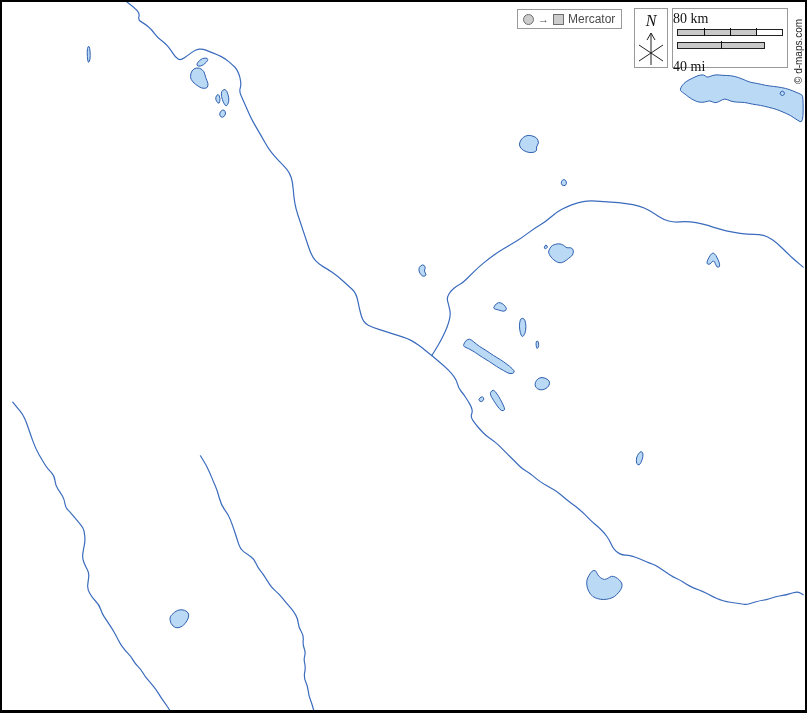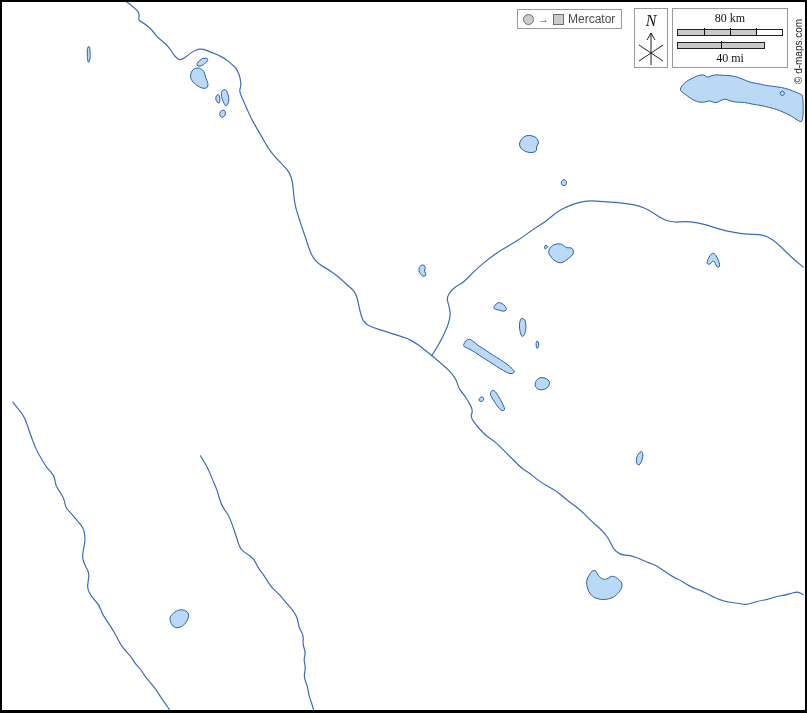--- a/index.html
+++ b/index.html
@@ -32,24 +32,24 @@
     font-family:"Liberation Serif",serif;font-style:italic;
     font-size:16px;color:#111;line-height:1;margin-top:4px;
   }
   .north-star{display:block;margin:0 auto;}
   .scale-box{
     position:absolute;left:670px;top:6px;width:116px;height:60px;
     border:1px solid #9a9a9a;background:#fff;box-sizing:border-box;
     font-family:"Liberation Serif",serif;color:#111;
   }
   .scale-km-label,.scale-mi-label{
-    text-align:center;font-size:12px;line-height:13px;
+    font-size:14px;line-height:13px;
   }
   .scale-km-label{margin-top:3px;}
-  .scale-mi-label{margin-top:3px;}
+  .scale-mi-label{margin-top:11px;}
   .bar{position:relative;box-sizing:border-box;border:1px solid #222;height:7px;}
   .bar-km{width:106px;margin:4px auto 0 4px;background:#fff;}
   .bar-km .seg{position:absolute;top:0;bottom:0;background:#c9c9c9;}
   .seg1{left:0;width:25%;} .seg2{left:25%;width:25%;} .seg3{left:50%;width:25%;}
   .bar-mi{width:88px;margin:6px auto 0 4px;background:#c9c9c9;}
   .tick{position:absolute;top:-2px;bottom:-1px;width:1px;background:#111;}
   .t25{left:25%;} .t50{left:50%;} .t75{left:75%;}
   .watermark{
     position:absolute;left:791px;top:82px;
     transform:rotate(-90deg);transform-origin:0 0;

